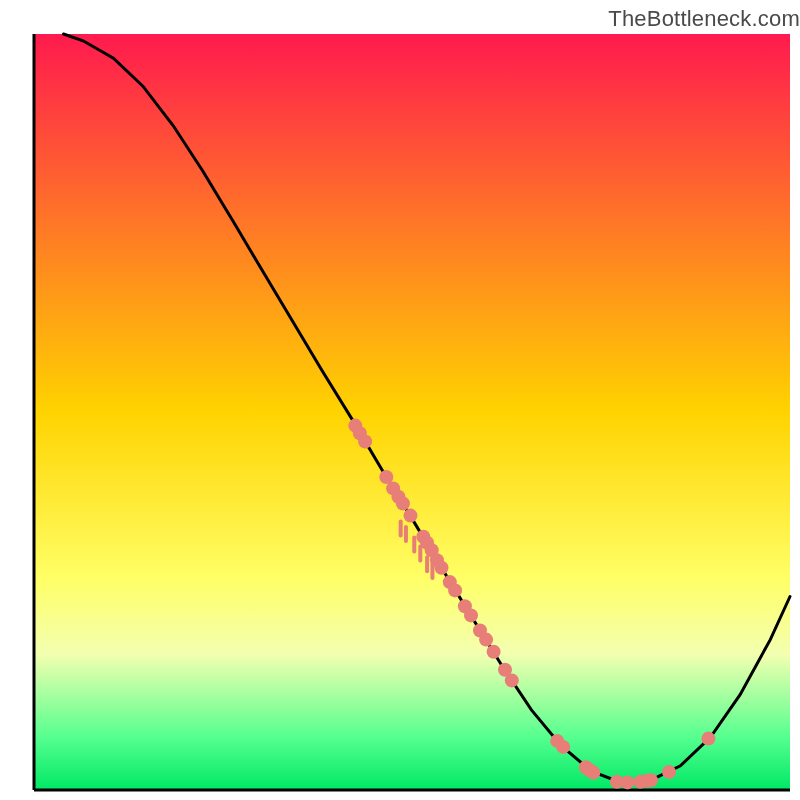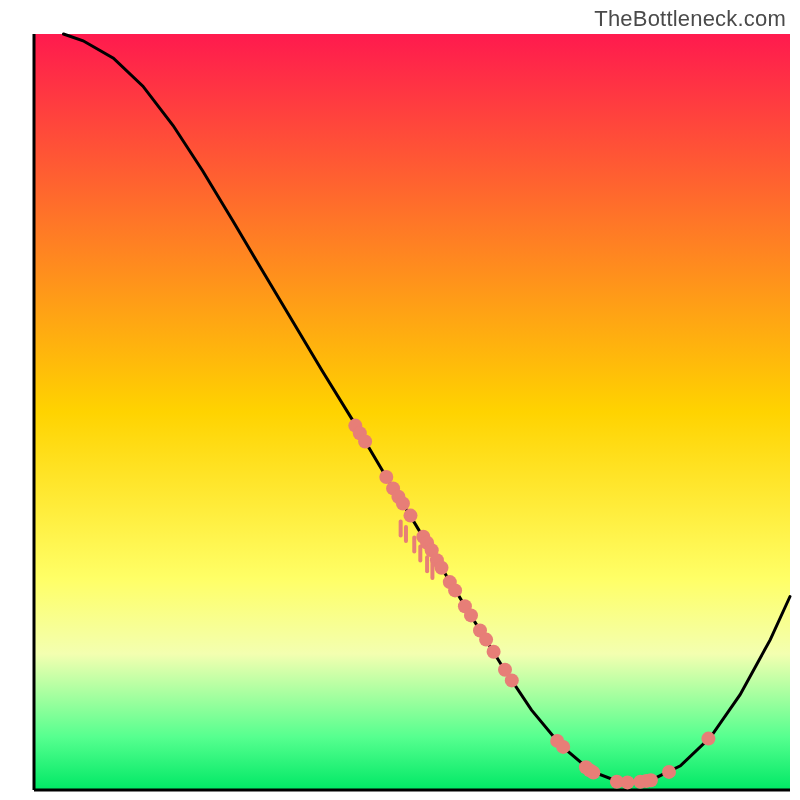--- a/index.html
+++ b/index.html
@@ -11,21 +11,21 @@
     font-family: Arial, Helvetica, sans-serif;
   }
   .chart-wrapper {
     position: relative;
     width: 800px;
     height: 800px;
   }
   .watermark {
     position: absolute;
     top: 6px;
-    right: 14px;
+    right: 0;
     font-size: 22px;
     color: #4a4a4a;
     font-weight: 500;
     letter-spacing: 0.2px;
   }
   svg {
     display: block;
   }
 </style>
 </head>

